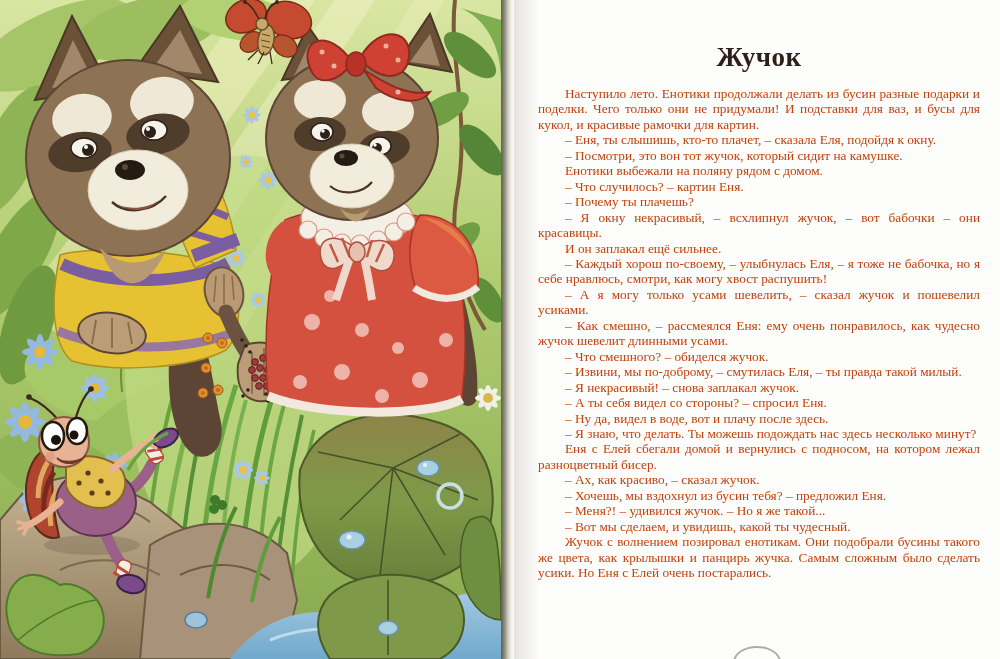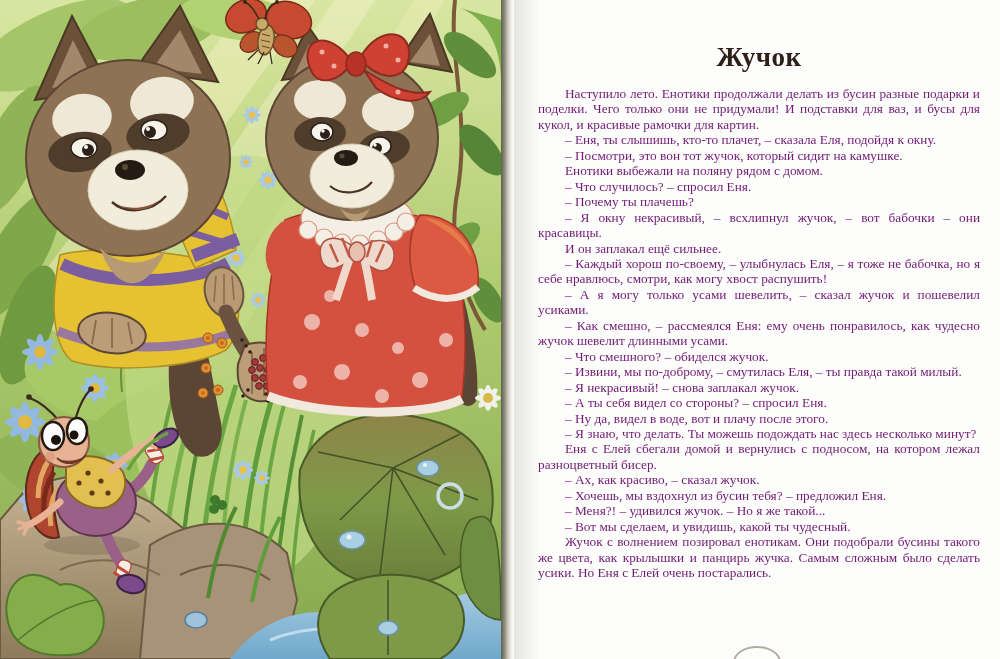--- a/index.html
+++ b/index.html
@@ -21,21 +21,21 @@
     position:absolute;left:0;top:0;width:26px;height:659px;
     background:linear-gradient(90deg,rgba(120,115,100,.18),rgba(120,115,100,0));
   }
   .text-col{position:absolute;left:24px;top:42px;width:442px;}
   h1.story-title{
     margin:0 0 13px 0;text-align:center;
     font-size:27px;font-weight:bold;color:#2e1f18;letter-spacing:.5px;
   }
   .text-col p{
     margin:0;font-size:13.3px;line-height:15.45px;
-    text-align:justify;text-indent:27px;color:#701a75;
+    text-align:justify;text-indent:27px;color:#c2410c;
   }
   .page-oval{
     position:absolute;left:219px;top:646px;width:48px;height:32px;
     border:2px solid #b2aba2;border-radius:50%;background:#fdfdfb;box-sizing:border-box;
   }
 </style>
 </head>
 <body>
 
 <div class="page-left">
@@ -531,32 +531,32 @@
 <div class="gutter"></div>
 
 <div class="page-right">
   <div class="shade"></div>
   <div class="text-col">
     <h1 class="story-title">Жучок</h1>
     <p>Наступило лето. Енотики продолжали делать из бусин разные подарки и поделки. Чего только они не придумали! И подставки для ваз, и бусы для кукол, и красивые рамочки для картин.</p>
     <p>– Еня, ты слышишь, кто-то плачет, – сказала Еля, подойдя к окну.</p>
     <p>– Посмотри, это вон тот жучок, который сидит на камушке.</p>
     <p>Енотики выбежали на поляну рядом с домом.</p>
-    <p>– Что случилось? – спросил Еня.</p>
+    <p>– Что случилось? – картин Еня.</p>
     <p>– Почему ты плачешь?</p>
     <p>– Я окну некрасивый, – всхлипнул жучок, – вот бабочки – они красавицы.</p>
     <p>И он заплакал ещё сильнее.</p>
     <p>– Каждый хорош по-своему, – улыбнулась Еля, – я тоже не бабочка, но я себе нравлюсь, смотри, как могу хвост распушить!</p>
     <p>– А я могу только усами шевелить, – сказал жучок и пошевелил усиками.</p>
     <p>– Как смешно, – рассмеялся Еня: ему очень понравилось, как чудесно жучок шевелит длинными усами.</p>
     <p>– Что смешного? – обиделся жучок.</p>
     <p>– Извини, мы по-доброму, – смутилась Еля, – ты правда такой милый.</p>
     <p>– Я некрасивый! – снова заплакал жучок.</p>
     <p>– А ты себя видел со стороны? – спросил Еня.</p>
-    <p>– Ну да, видел в воде, вот и плачу после этого.</p>
+    <p>– Ну да, видел в воде, вот и плачу после здесь.</p>
     <p>– Я знаю, что делать. Ты можешь подождать нас здесь несколько минут?</p>
     <p>Еня с Елей сбегали домой и вернулись с подносом, на котором лежал разноцветный бисер.</p>
     <p>– Ах, как красиво, – сказал жучок.</p>
     <p>– Хочешь, мы вздохнул из бусин тебя? – предложил Еня.</p>
     <p>– Меня?! – удивился жучок. – Но я же такой...</p>
     <p>– Вот мы сделаем, и увидишь, какой ты чудесный.</p>
     <p>Жучок с волнением позировал енотикам. Они подобрали бусины такого же цвета, как крылышки и панцирь жучка. Самым сложным было сделать усики. Но Еня с Елей очень постарались.</p>
   </div>
   <div class="page-oval"></div>
 </div>

